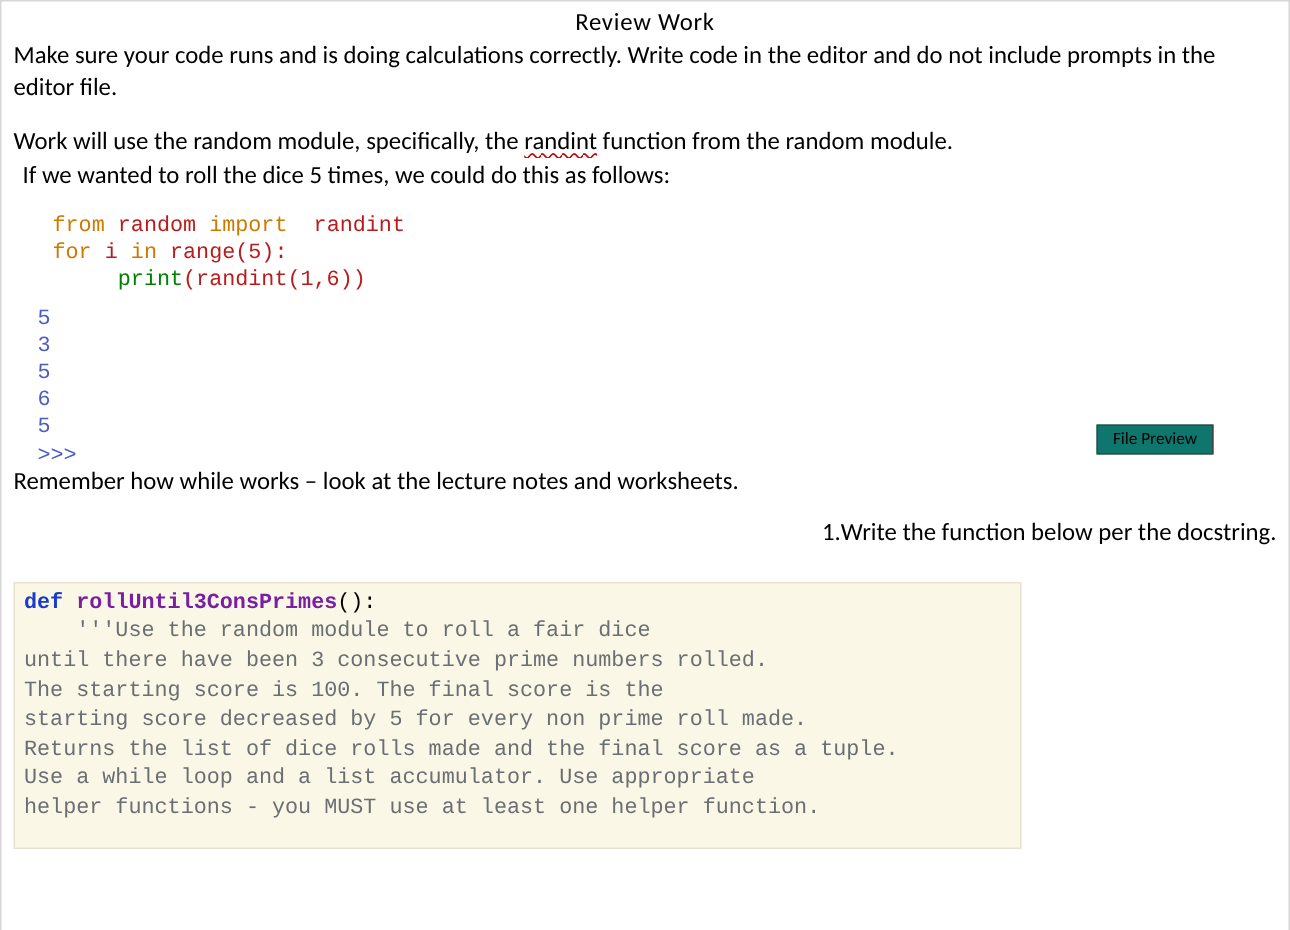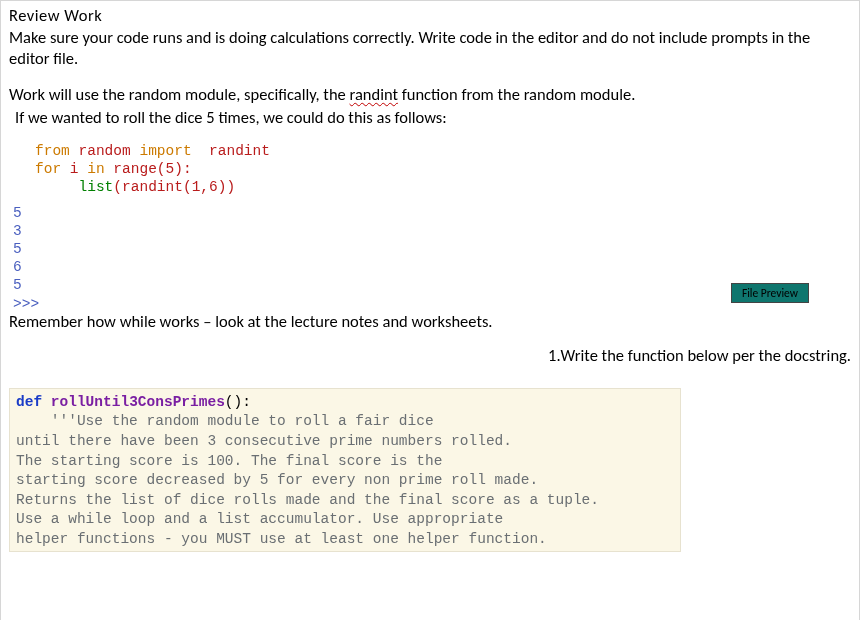--- a/index.html
+++ b/index.html
@@ -18,21 +18,21 @@
   .page {
     border: 1px solid #d6d6d6;
     border-bottom: none;
     box-sizing: border-box;
     width: 860px;
     height: 620px;
     padding: 4px 8px 0 8px;
     position: relative;
   }
   .title {
-    text-align: left;
+    text-align: center;
     font-size: 16.5px;
     margin: 0 0 2px 0;
     letter-spacing: 0.5px;
   }
   .para {
     margin: 0 0 2px 0;
     line-height: 1.25;
   }
   .gap { height: 14px; }
   .squiggle {
@@ -50,35 +50,35 @@
   }
   .kw-orange  { color: #cc7a00; }
   .kw-green   { color: #008000; }
   .kw-purple  { color: #b91c1c; }
   .kw-black   { color: #b91c1c; }
   .output {
     font-family: Consolas, "Courier New", monospace;
     font-size: 14.5px;
     line-height: 1.25;
     color: #4a5fbf;
-    margin: 8px 0 0 4px;
+    margin: 8px 0 0 16px;
     white-space: pre;
   }
   .remember { margin-top: -2px; }
   .numlist { margin: 14px 0 0 4px; text-align: right; }
   .numlist .n { display:inline-block; width: 22px; }
   .codeblock {
     margin: 22px 0 0 0;
     width: 672px;
     background: #fbf7e6;
     border: 1px solid #e7e2cf;
     font-family: Consolas, "Courier New", monospace;
     font-size: 14.5px;
     line-height: 1.35;
-    padding: 4px 6px 2px 6px;
+    padding: 4px 6px 16px 6px;
     box-sizing: border-box;
     white-space: pre;
   }
   .def-kw   { color: #1a3cc7; font-weight: 600; }
   .def-name { color: #7a1fa2; font-weight: 600; }
   .def-par  { color: #000; }
   .doc-gray { color: #6a6f73; }
   .file-preview {
     position: absolute;
     top: 282px;
@@ -100,21 +100,21 @@
 
   <div class="gap"></div>
 
   <p class="para">
     <span>Work  will use the random module, specifically, the </span><span class="squiggle">randint</span><span> function from the random module.</span>
   </p>
   <p class="para indent-small">If we wanted to roll the dice 5 times, we could do this as follows:</p>
 
   <div class="code1"><span class="kw-orange">from</span><span class="kw-black"> random </span><span class="kw-orange">import</span><span class="kw-black">  randint</span>
 <span class="kw-orange">for</span><span class="kw-black"> i </span><span class="kw-orange">in</span><span class="kw-black"> </span><span class="kw-purple">range</span><span class="kw-black">(5):</span>
-<span class="kw-black">     </span><span class="kw-green">list</span><span class="kw-black">(randint(1,6))</span></div>
+<span class="kw-black">     </span><span class="kw-green">print</span><span class="kw-black">(randint(1,6))</span></div>
 
   <div class="output"><span>5</span>
 <span>3</span>
 <span>5</span>
 <span>6</span>
 <span>5</span>
 <span>&gt;&gt;&gt;</span></div>
 
   <p class="para remember">Remember how while works – look at the lecture notes and worksheets.</p>
 

